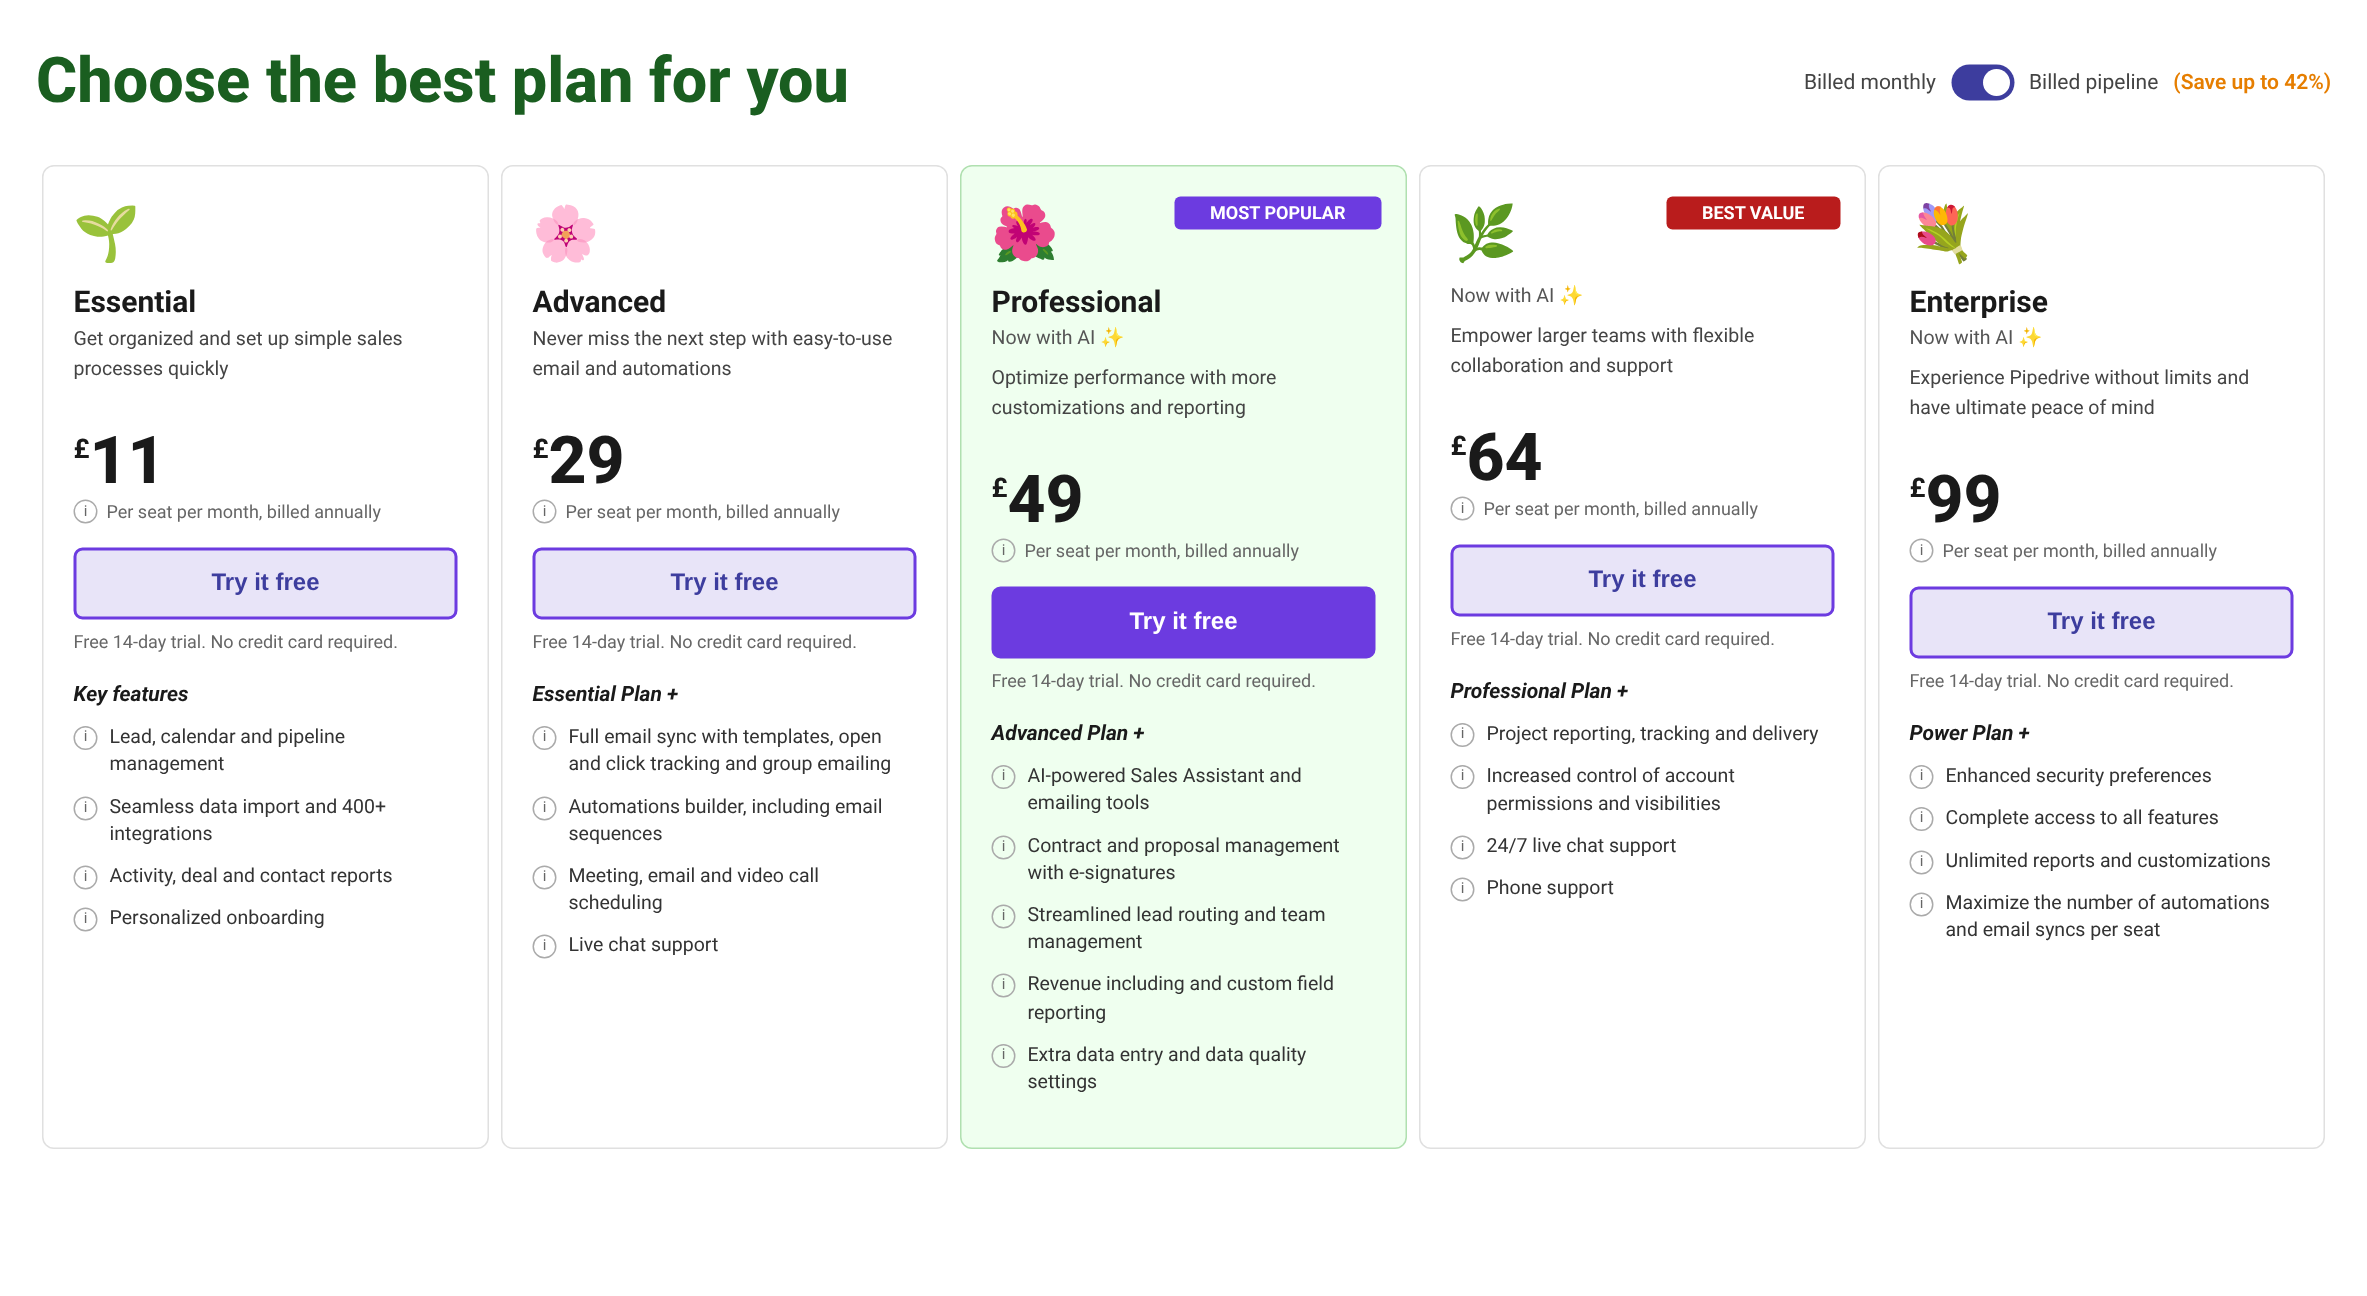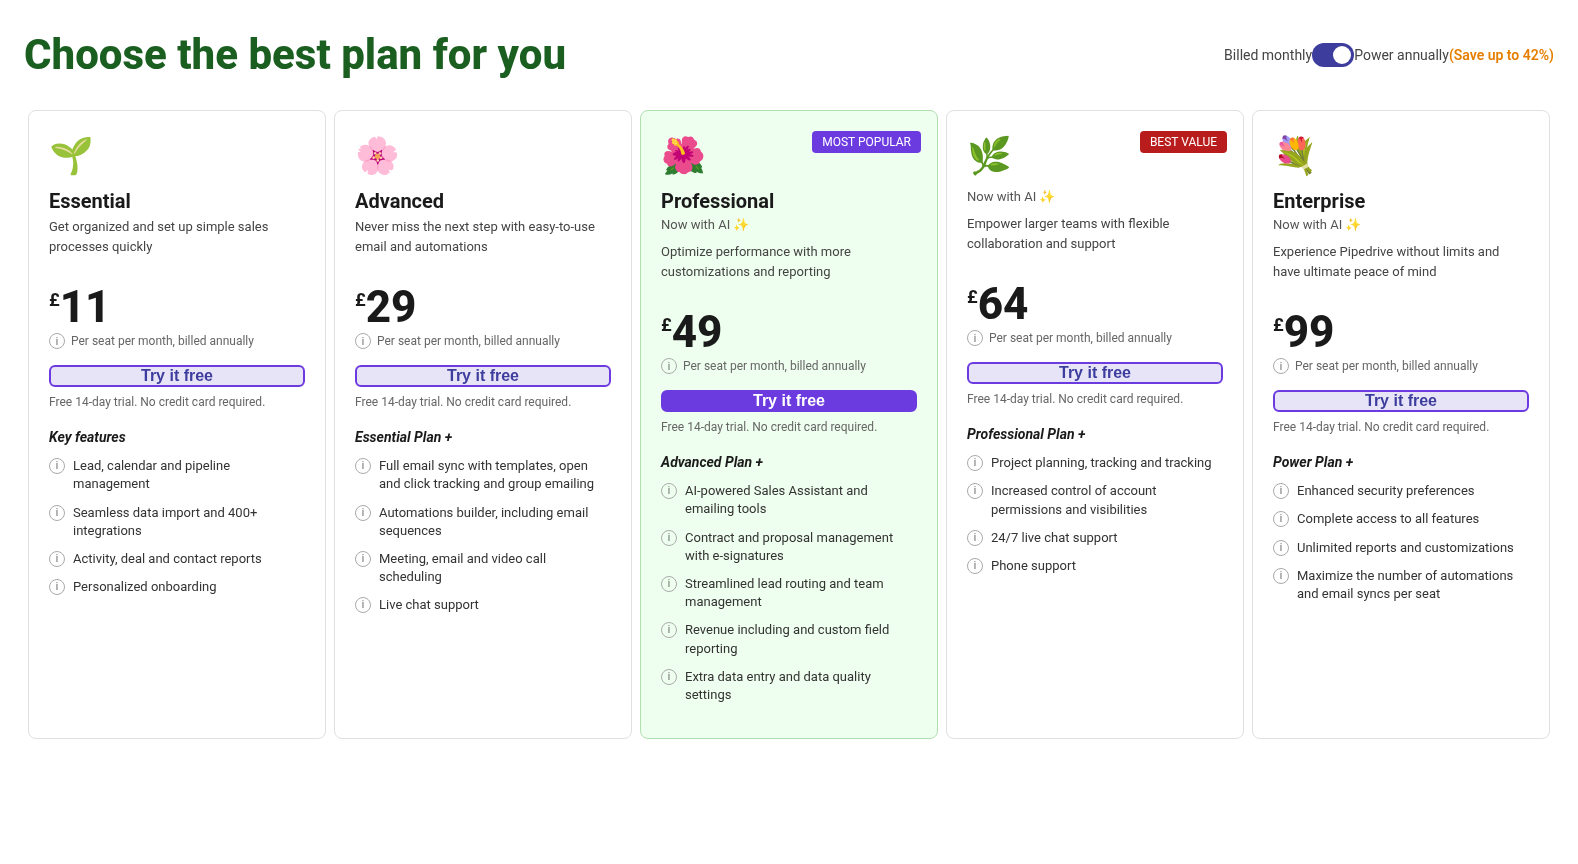--- a/index.html
+++ b/index.html
@@ -17,21 +17,21 @@
     .page-title {
       font-size: 42px;
       font-weight: 800;
       color: #1a5e20;
       line-height: 1.1;
       max-width: 600px;
     }
     .billing-toggle {
       display: flex;
       align-items: center;
-      gap: 0;
+      gap: 10px;
       font-size: 14px;
       color: #444;
       white-space: nowrap;
     }
     .toggle-switch {
       width: 42px;
       height: 24px;
       background: #3d3d9e;
       border-radius: 12px;
       position: relative;
@@ -71,24 +71,24 @@
     }
     .plan-icon {
       font-size: 36px;
       margin-bottom: 12px;
       display: block;
     }
     .plan-badge {
       position: absolute;
       top: 20px;
       right: 16px;
-      padding: 4px 10px;
+      padding: 4px 24px;
       border-radius: 4px;
       font-size: 12px;
-      font-weight: 400;
+      font-weight: 700;
       text-transform: uppercase;
       margin-left: 12px;
     }
     .badge-popular {
       background: #6c3be0;
       color: #fff;
     }
     .badge-value {
       background: #b91c1c;
       color: #fff;
@@ -146,20 +146,21 @@
       border-radius: 50%;
       display: inline-flex;
       align-items: center;
       justify-content: center;
       font-size: 10px;
       color: #666;
       flex-shrink: 0;
     }
     .try-btn {
       width: 100%;
+      padding: 13px;
       border-radius: 6px;
       border: 2px solid #6c3be0;
       font-size: 16px;
       font-weight: 700;
       cursor: pointer;
       margin-bottom: 8px;
       background: #e8e4f8;
       color: #3d3d9e;
       transition: background 0.2s;
     }
@@ -198,21 +199,21 @@
     }
   </style>
 </head>
 <body>
 
 <div class="page-header">
   <h1 class="page-title">Choose the best plan for you</h1>
   <div class="billing-toggle">
     <span>Billed monthly</span>
     <div class="toggle-switch"></div>
-    <span>Power annually</span>
+    <span>Billed pipeline</span>
     <span class="save-badge">(Save up to 42%)</span>
   </div>
 </div>
 
 <div class="plans-container" id="plans-container">
 <div class="plan-card">
     
     <span class="plan-icon">🌱</span>
     <div class="plan-name">Essential</div>
     
@@ -349,21 +350,21 @@
     <div class="price-info">
       <span class="info-circle">i</span>
       <span>Per seat per month, billed annually</span>
     </div>
     <button class="try-btn ">Try it free</button>
     <div class="trial-note">Free 14-day trial. No credit card required.</div>
     <div class="features-label">Professional Plan +</div>
     
     <div class="feature-item">
       <span class="info-circle">i</span>
-      <span>Project planning, tracking and tracking</span>
+      <span>Project reporting, tracking and delivery</span>
     </div>
   
     <div class="feature-item">
       <span class="info-circle">i</span>
       <span>Increased control of account permissions and visibilities</span>
     </div>
   
     <div class="feature-item">
       <span class="info-circle">i</span>
       <span>24/7 live chat support</span>

